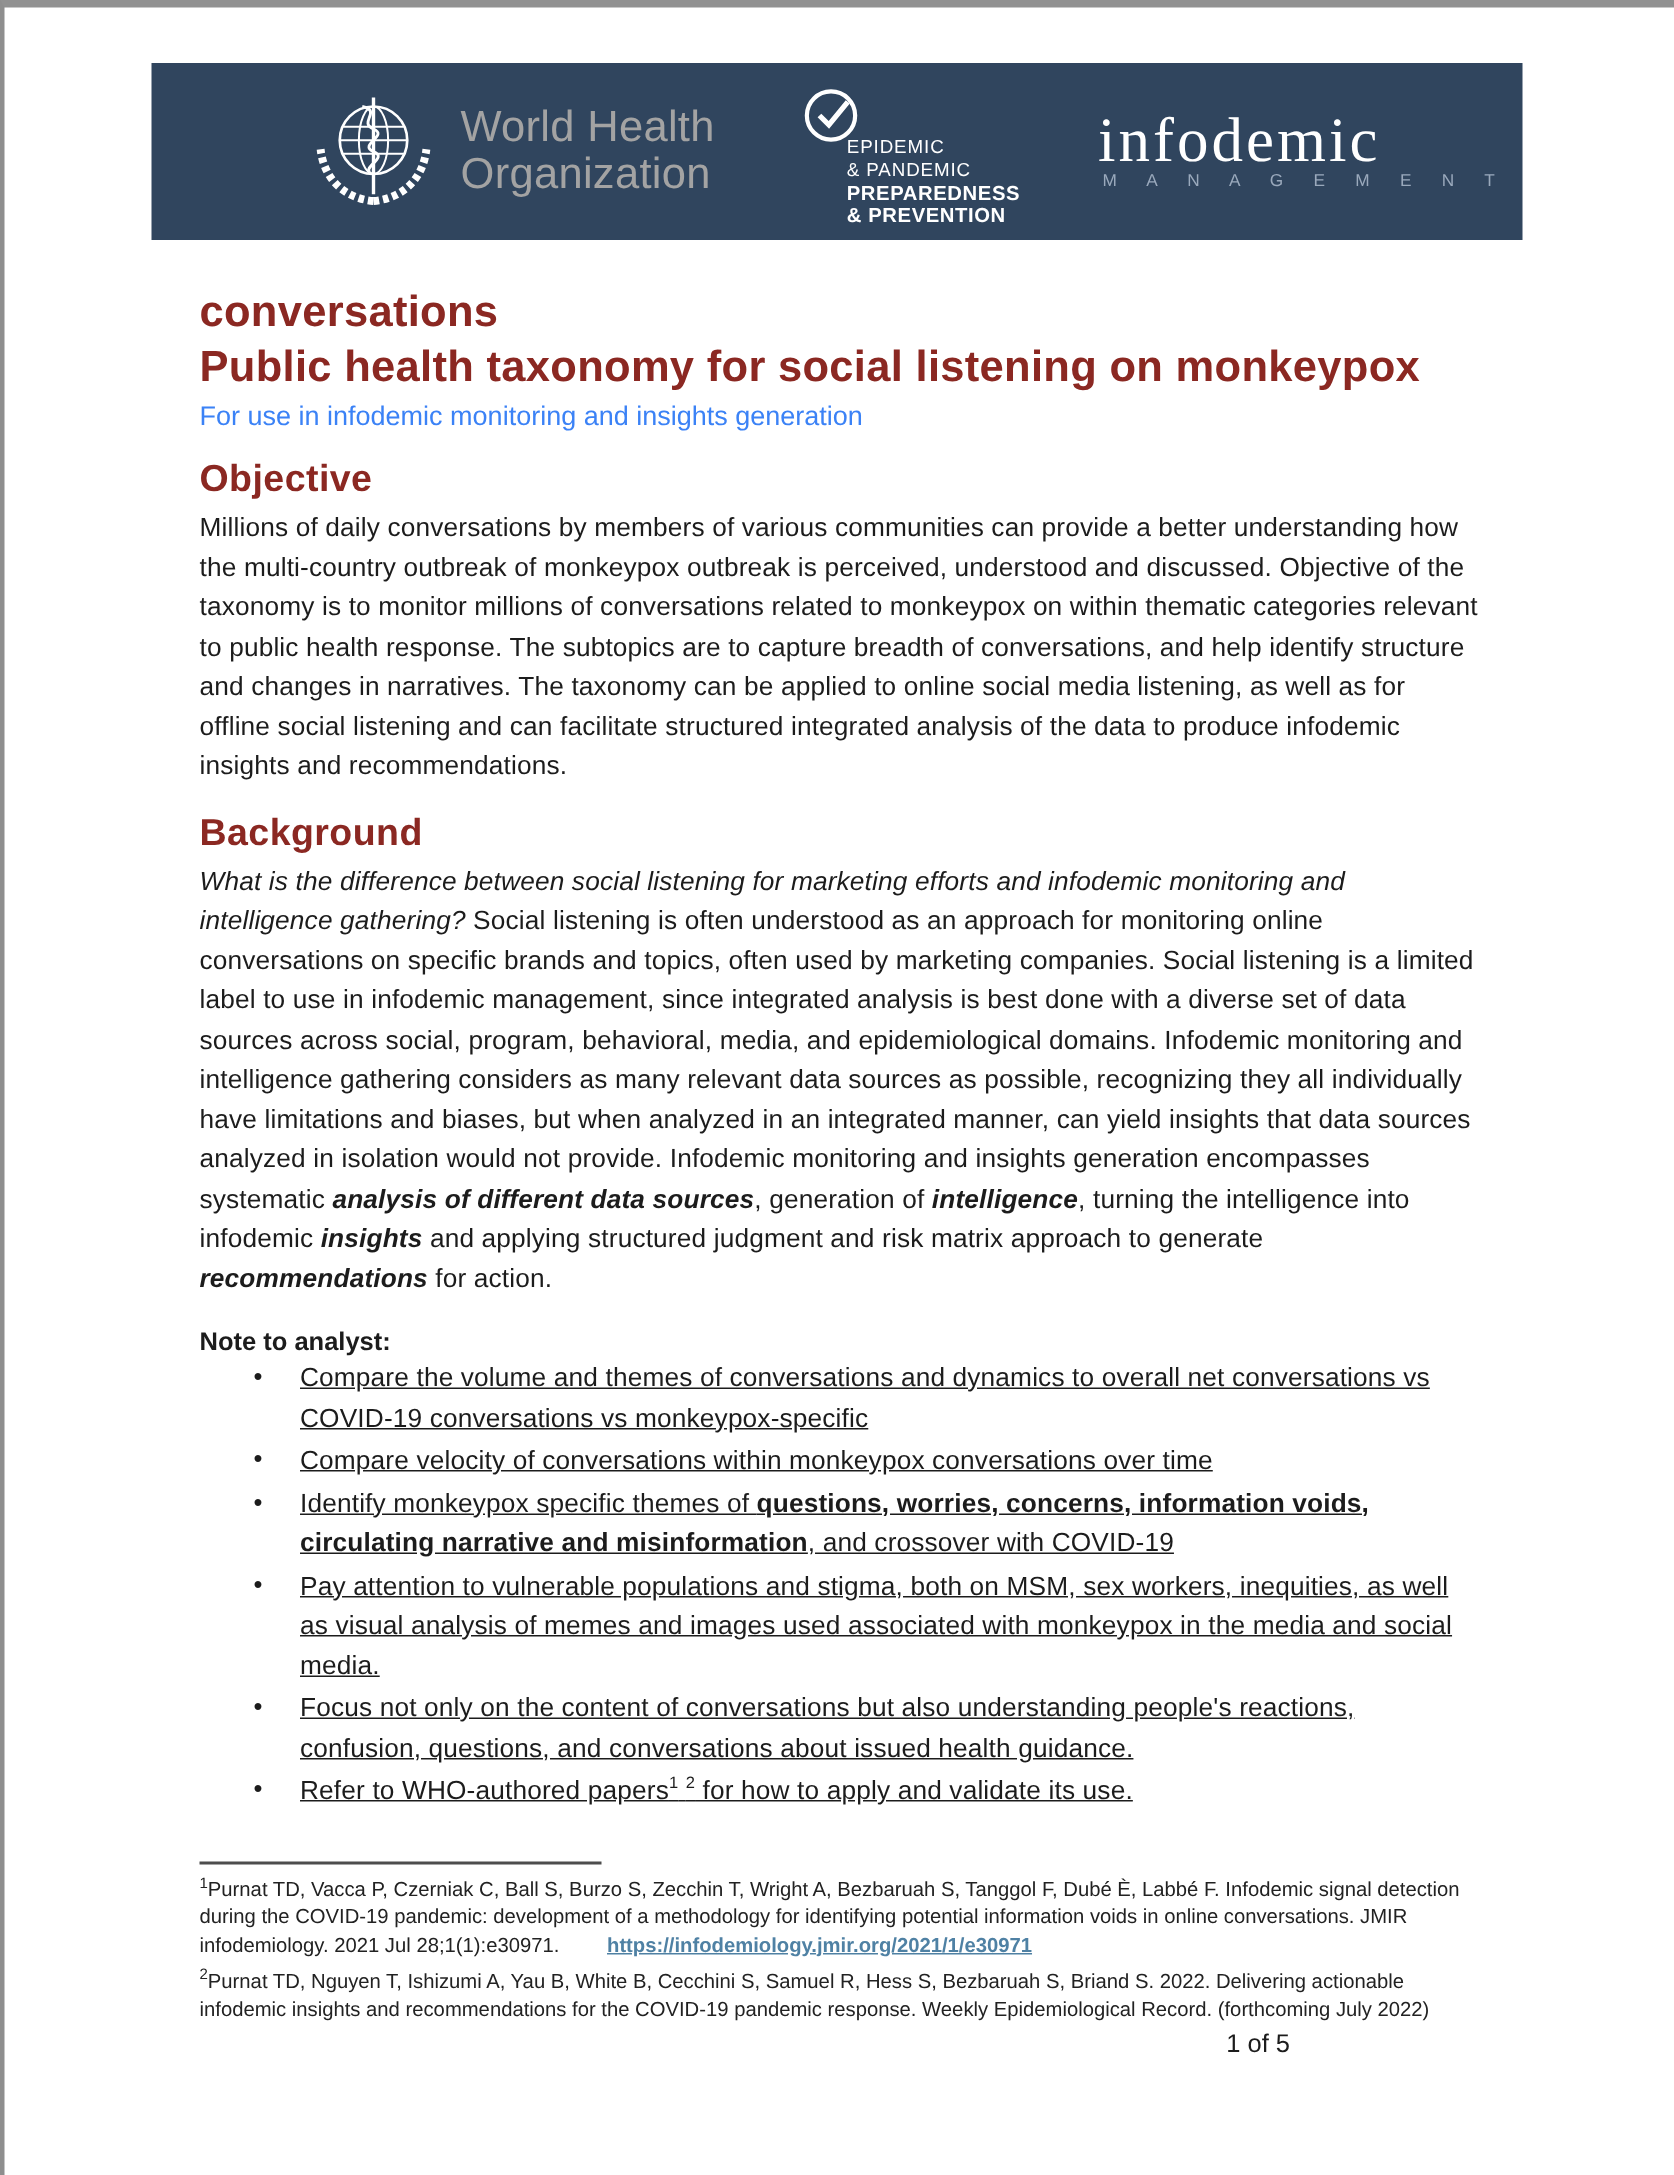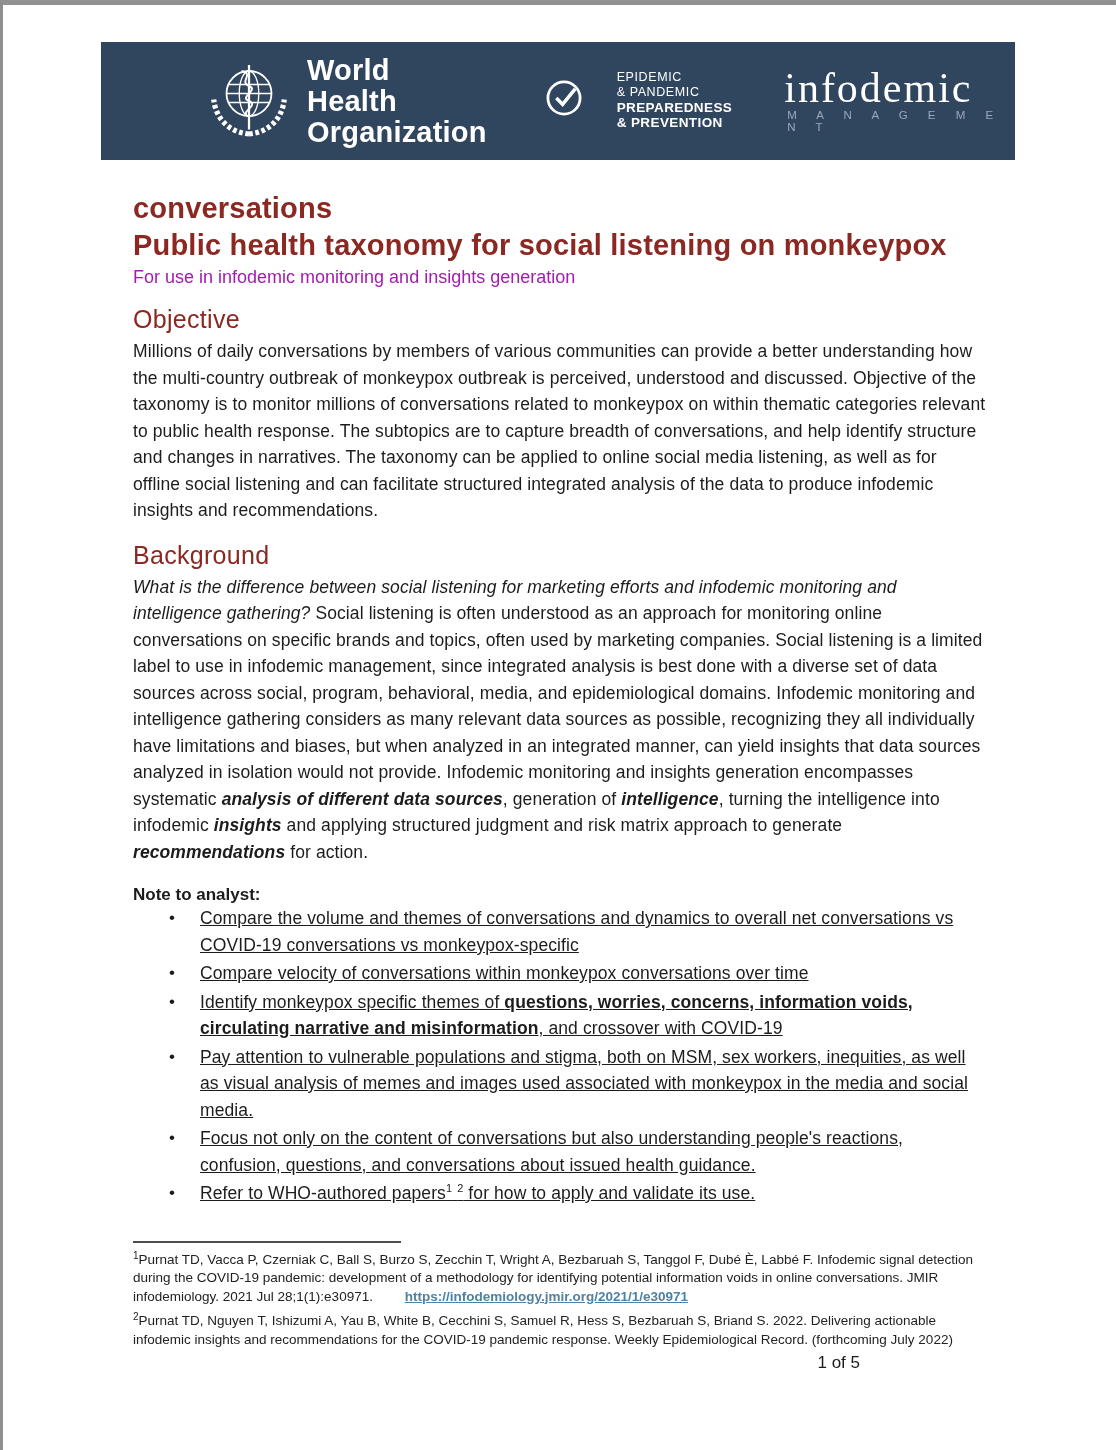--- a/index.html
+++ b/index.html
@@ -10,42 +10,42 @@
     border-top:5px solid #919191; border-left:3px solid #8e8e8e;
   }
   
   .banner {
     margin:37px 101px 0 98px; height:118px; background:#30455e;
     display:flex; align-items:center;
   }
   .who-logo { display:flex; align-items:center; margin-left:102px; }
   .who-emblem { width:92px; height:90px; flex:0 0 auto; }
   .who-text {
-    color:#ffffff; font-weight:bold; font-size:29px; line-height:31px;
+    color:#a3a3a3; font-weight:normal; font-size:29px; line-height:31px;
     margin-left:12px; letter-spacing:0.2px;
   }
-  .epp-logo { display:flex; flex-direction:row; margin-left:56px; margin-top:4px;justify-content:flex-end; }
+  .epp-logo { display:flex; flex-direction:column; margin-left:56px; margin-top:4px;justify-content:flex-end; }
   .epp-icon { width:42px; height:42px; }
   .epp-text { margin-left:32px; margin-top:-7px; color:#ffffff; font-size:12.5px; line-height:15px; letter-spacing:0.6px; }
   .epp-text .b { font-weight:bold; font-size:13.5px; letter-spacing:0.4px; }
   .infodemic-logo { margin-left:52px; }
   .infodemic-word {
     font-family:"Liberation Serif", serif; color:#ffffff; font-size:42px;
     line-height:38px; letter-spacing:2px;
   }
   .infodemic-mgmt {
     color:#9aa9bc; font-size:11.5px; letter-spacing:8.5px; margin-top:2px; margin-left:3px;
   }
   
   .content { margin:30px 130px 0 130px; }
   h1.doc-title {
     color:#8b2822; font-size:29px; line-height:37px; font-weight:bold; letter-spacing:0.2px;
   }
-  .subtitle { font-size:18px; margin-top:3px; color:#a21caf; }
-  h2.sec { color:#8b2822; font-size:25px; line-height:30px; font-weight:400; margin-top:16px; letter-spacing:0.3px; }
+  .subtitle { font-size:18px; margin-top:3px; color:#3b82f6; }
+  h2.sec { color:#8b2822; font-size:25px; line-height:30px; font-weight:700; margin-top:16px; letter-spacing:0.3px; }
   p.body { font-size:17.5px; line-height:26.5px; margin-top:4px; letter-spacing:0.1px; }
   .bi { font-weight:bold; font-style:italic; }
   em.lead { }
   .note-head { font-size:17px; font-weight:bold; margin-top:20px; }
   ul.bullets { list-style:none; margin-top:0; margin-left:36px;text-decoration:underline; }
   ul.bullets li {
     position:relative; padding-left:31px; font-size:17.5px; line-height:26.5px;
     margin-bottom:2px; letter-spacing:0.1px;
   }
   ul.bullets li::before { content:"•"; position:absolute; left:0; top:0; font-size:17px; }

